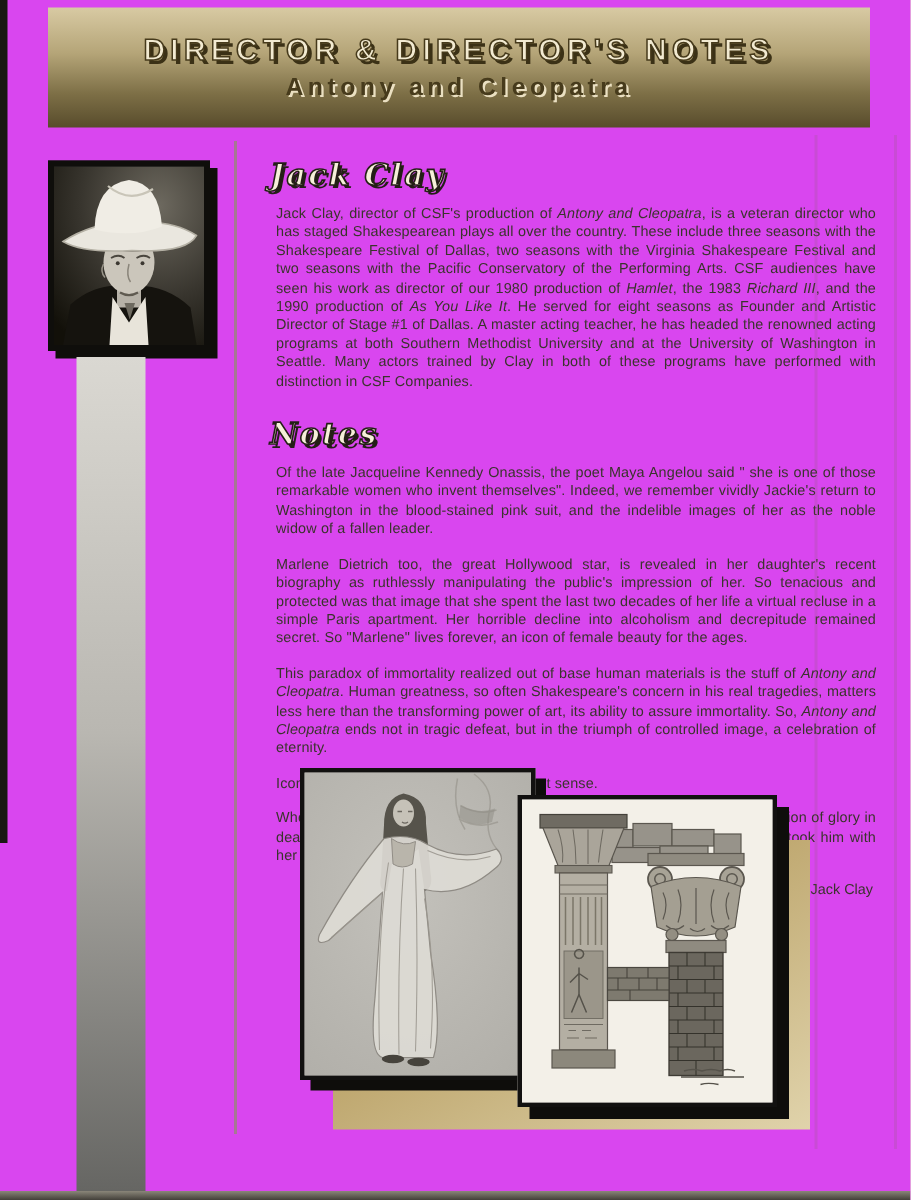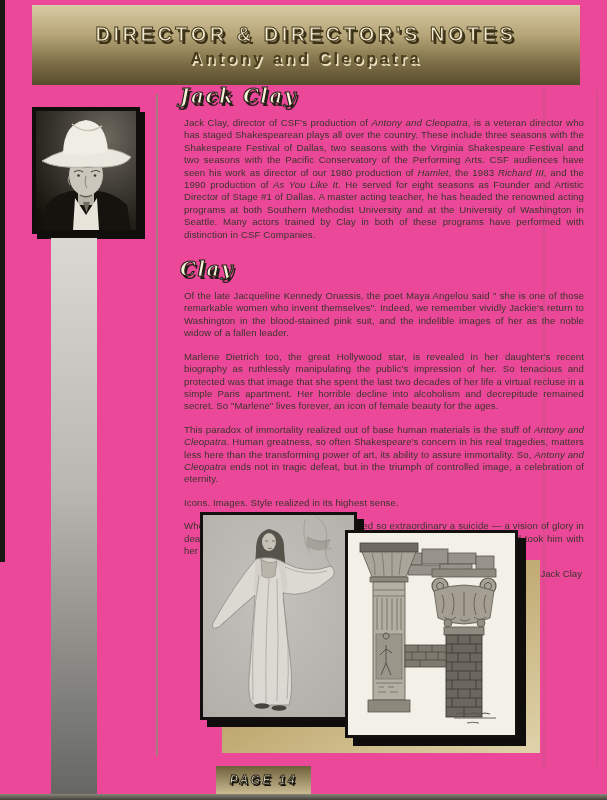--- a/index.html
+++ b/index.html
@@ -1,16 +1,16 @@
 <!DOCTYPE html>
 <html><head>
 <meta charset="utf-8">
 <style>
   html,body{margin:0;padding:0;background:#e9e4d2;}
-  .page{position:relative;width:607px;height:800px;background:#ec4899;overflow:hidden;
+  .page{position:relative;width:607px;height:800px;background:#d946ef;overflow:hidden;
         font-family:"Liberation Sans",sans-serif;}
   
   .left-edge-bar{position:absolute;left:0;top:0;width:5px;height:562px;background:#191813;}
   .bottom-edge{position:absolute;left:0;top:794px;width:607px;height:6px;
         background:linear-gradient(#8a8679,#43403a);}
   .crease{position:absolute;top:90px;height:676px;width:2px;background:rgba(120,105,80,.16);}
   .crease.c1{left:543px;} .crease.c2{left:596px;}
   
   .banner{position:absolute;left:32px;top:5px;width:548px;height:80px;
         background:linear-gradient(#d8caa3 0%,#b5a578 38%,#7d6f46 72%,#584c2c 100%);
@@ -21,21 +21,21 @@
         text-shadow:1.5px 1.5px 0 rgba(240,230,200,.95);white-space:nowrap;}
   
   .photo-frame{position:absolute;left:32px;top:107px;width:100px;height:119px;
         border:4px solid #0f0e0b;box-shadow:5px 5px 0 #0f0e0b;background:#222;}
   .photo-frame svg{display:block;}
   
   .grey-stripe{position:absolute;left:51px;top:238px;width:46px;height:556px;
         background:linear-gradient(#dad8d2 0%,#b9b7b1 45%,#666663 100%);}
   .divider{position:absolute;left:156px;top:94px;width:2px;height:662px;background:#948a74;opacity:.75;}
   
-  .content{position:absolute;left:180px;top:84px;width:404px;color:#3a342c;}
+  .content{position:absolute;left:180px;top:104px;width:404px;color:#3a342c;}
   .script{font-family:"DejaVu Serif",serif;font-style:italic;font-weight:bold;font-size:20px;
         color:#f6f0d9;-webkit-text-stroke:1.1px #241f16;text-shadow:2px 2.5px 0 #241f16;
         letter-spacing:1.5px;margin:0 0 9px 0;}
   .notes-h{margin-top:16px;}
   .body-p{font-size:9.6px;line-height:12.4px;text-align:justify;margin:0 0 11px 4px;letter-spacing:.1px;}
   .signature{font-size:9.6px;text-align:right;padding-right:2px;margin-top:2px;}
   
   .tan-backdrop{position:absolute;left:222px;top:560px;width:318px;height:193px;
         background:linear-gradient(150deg,#8a743e 0%,#bfa870 45%,#e0d3ab 100%);z-index:1;}
   .sketch-frame{position:absolute;left:200px;top:512px;width:151px;height:202px;
@@ -87,21 +87,21 @@
     </svg>
   </div>
 
   <div class="grey-stripe"></div>
   <div class="divider"></div>
 
   <div class="content">
     <h2 class="script">Jack Clay</h2>
     <p class="body-p"><span>Jack Clay, director of CSF's production of </span><i>Antony and Cleopatra</i><span>, is a veteran director who has staged Shakespearean plays all over the country.  These include three seasons with the Shakespeare Festival of Dallas, two seasons with the Virginia Shakespeare Festival and two seasons with the Pacific Conservatory of the Performing Arts.  CSF audiences have seen his work as director of our 1980 production of </span><i>Hamlet</i><span>, the 1983 </span><i>Richard III</i><span>, and the 1990 production of </span><i>As You Like It</i><span>.  He served for eight seasons as Founder and Artistic Director of Stage #1 of Dallas.  A master acting teacher, he has headed the renowned acting programs at both Southern Methodist University and at the University of Washington in Seattle.  Many actors trained by Clay in both of these programs have performed with distinction in CSF Companies.</span></p>
 
-    <h2 class="script notes-h">Clay</h2>
+    <h2 class="script notes-h">Notes</h2>
     <p class="body-p"><span>Of the late Jacqueline Kennedy Onassis, the poet Maya Angelou said " she is one of those remarkable women who invent themselves".  Indeed, we remember vividly Jackie's return to Washington in the blood-stained pink suit, and the indelible images of her as the noble widow of a fallen leader.</span></p>
     <p class="body-p"><span>Marlene Dietrich too, the great Hollywood star, is revealed in her daughter's recent biography as ruthlessly manipulating the public's impression of her.  So tenacious and protected was that image that she spent the last two decades of her life a virtual recluse in a simple Paris apartment. Her horrible decline into alcoholism and decrepitude remained secret. So "Marlene" lives forever, an icon of female beauty for the ages.</span></p>
     <p class="body-p"><span>This paradox of immortality realized out of base human materials is the stuff of  </span><i>Antony and Cleopatra</i><span>.  Human greatness, so often Shakespeare's concern in his real tragedies, matters less here than the transforming power of art, its ability to assure immortality. So,  </span><i>Antony and Cleopatra</i><span> ends not in tragic defeat, but in the triumph of controlled image, a celebration of eternity.</span></p>
     <p class="body-p"><span>Icons.  Images.  Style realized in its highest sense.</span></p>
     <p class="body-p"><span>Who else but Cleopatra could have created so extraordinary a suicide — a vision of glory in death?. By this grand ritual event  she lifted up her warrior lover Antony  and took him with her — forever.</span></p>
     <div class="signature">Jack Clay</div>
   </div>
 
   <div class="tan-backdrop"></div>
 
@@ -179,22 +179,19 @@
                M110,102 v9 M122,102 v9 M104,111 v9 M128,111 v9 M110,120 v9 M122,120 v9 M104,129 v9 M128,129 v9
                M110,138 v9 M122,138 v9 M104,147 v9 M128,147 v9 M110,156 v9 M122,156 v9 M104,165 v9 M128,165 v9 M116,174 v10" stroke="#34322b" stroke-width=".7"></path>
       <rect x="57" y="112" width="41" height="22" fill="#7e7a6f" stroke="#4a4740" stroke-width=".8"></rect>
       <path d="M57,119 h41 M57,127 h41 M70,112 v7 M84,112 v7 M64,119 v8 M78,119 v8 M90,119 v8 M72,127 v7" stroke="#45423b" stroke-width=".7"></path>
       <path d="M108,181 q6,-2 12,0 q6,-2 12,0 q5,-2 10,0" stroke="#55524a" stroke-width="1" fill="none"></path>
       <line x1="106" y1="185" x2="148" y2="185" stroke="#55524a" stroke-width=".9"></line>
       <path d="M119,190 q5,-1.5 12,0" stroke="#55524a" stroke-width=".9" fill="none"></path>
     </svg>
   </div>
 
-  <div class="footer-badge">
-    <span class="page-label">PAGE 14</span>
-  </div>
 
   <div class="left-edge-bar"></div>
   <div class="crease c1"></div>
   <div class="crease c2"></div>
   <div class="bottom-edge"></div>
 
 </div>
 
 </body></html>

